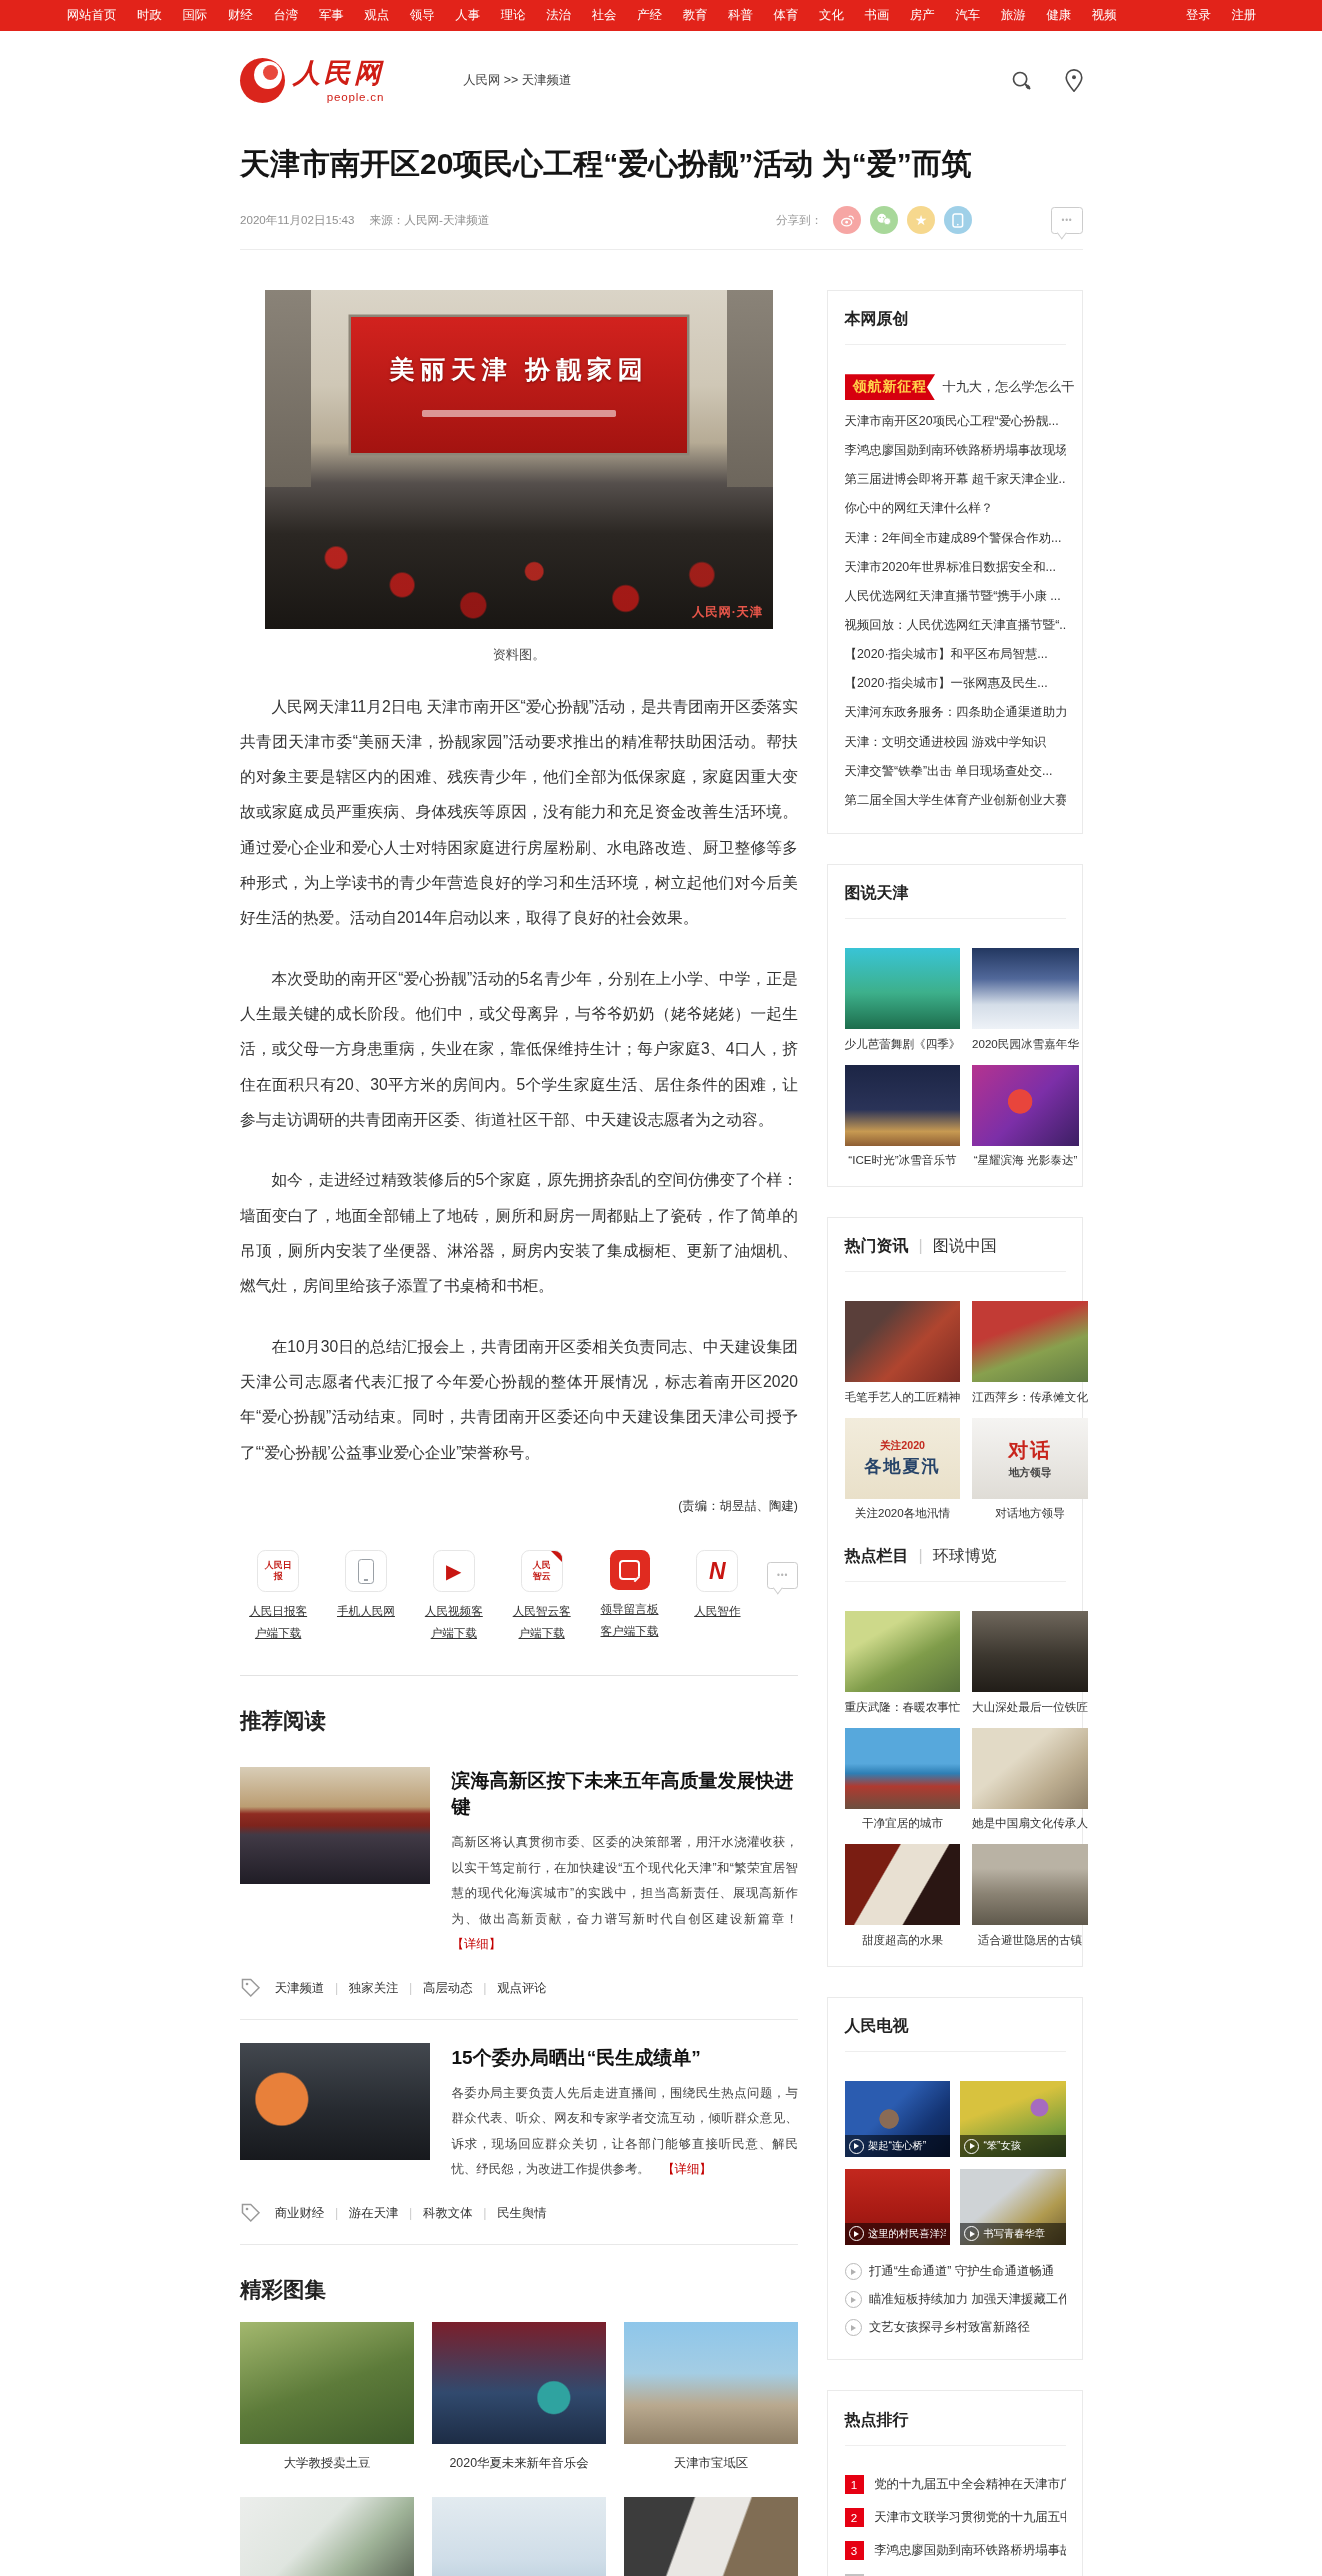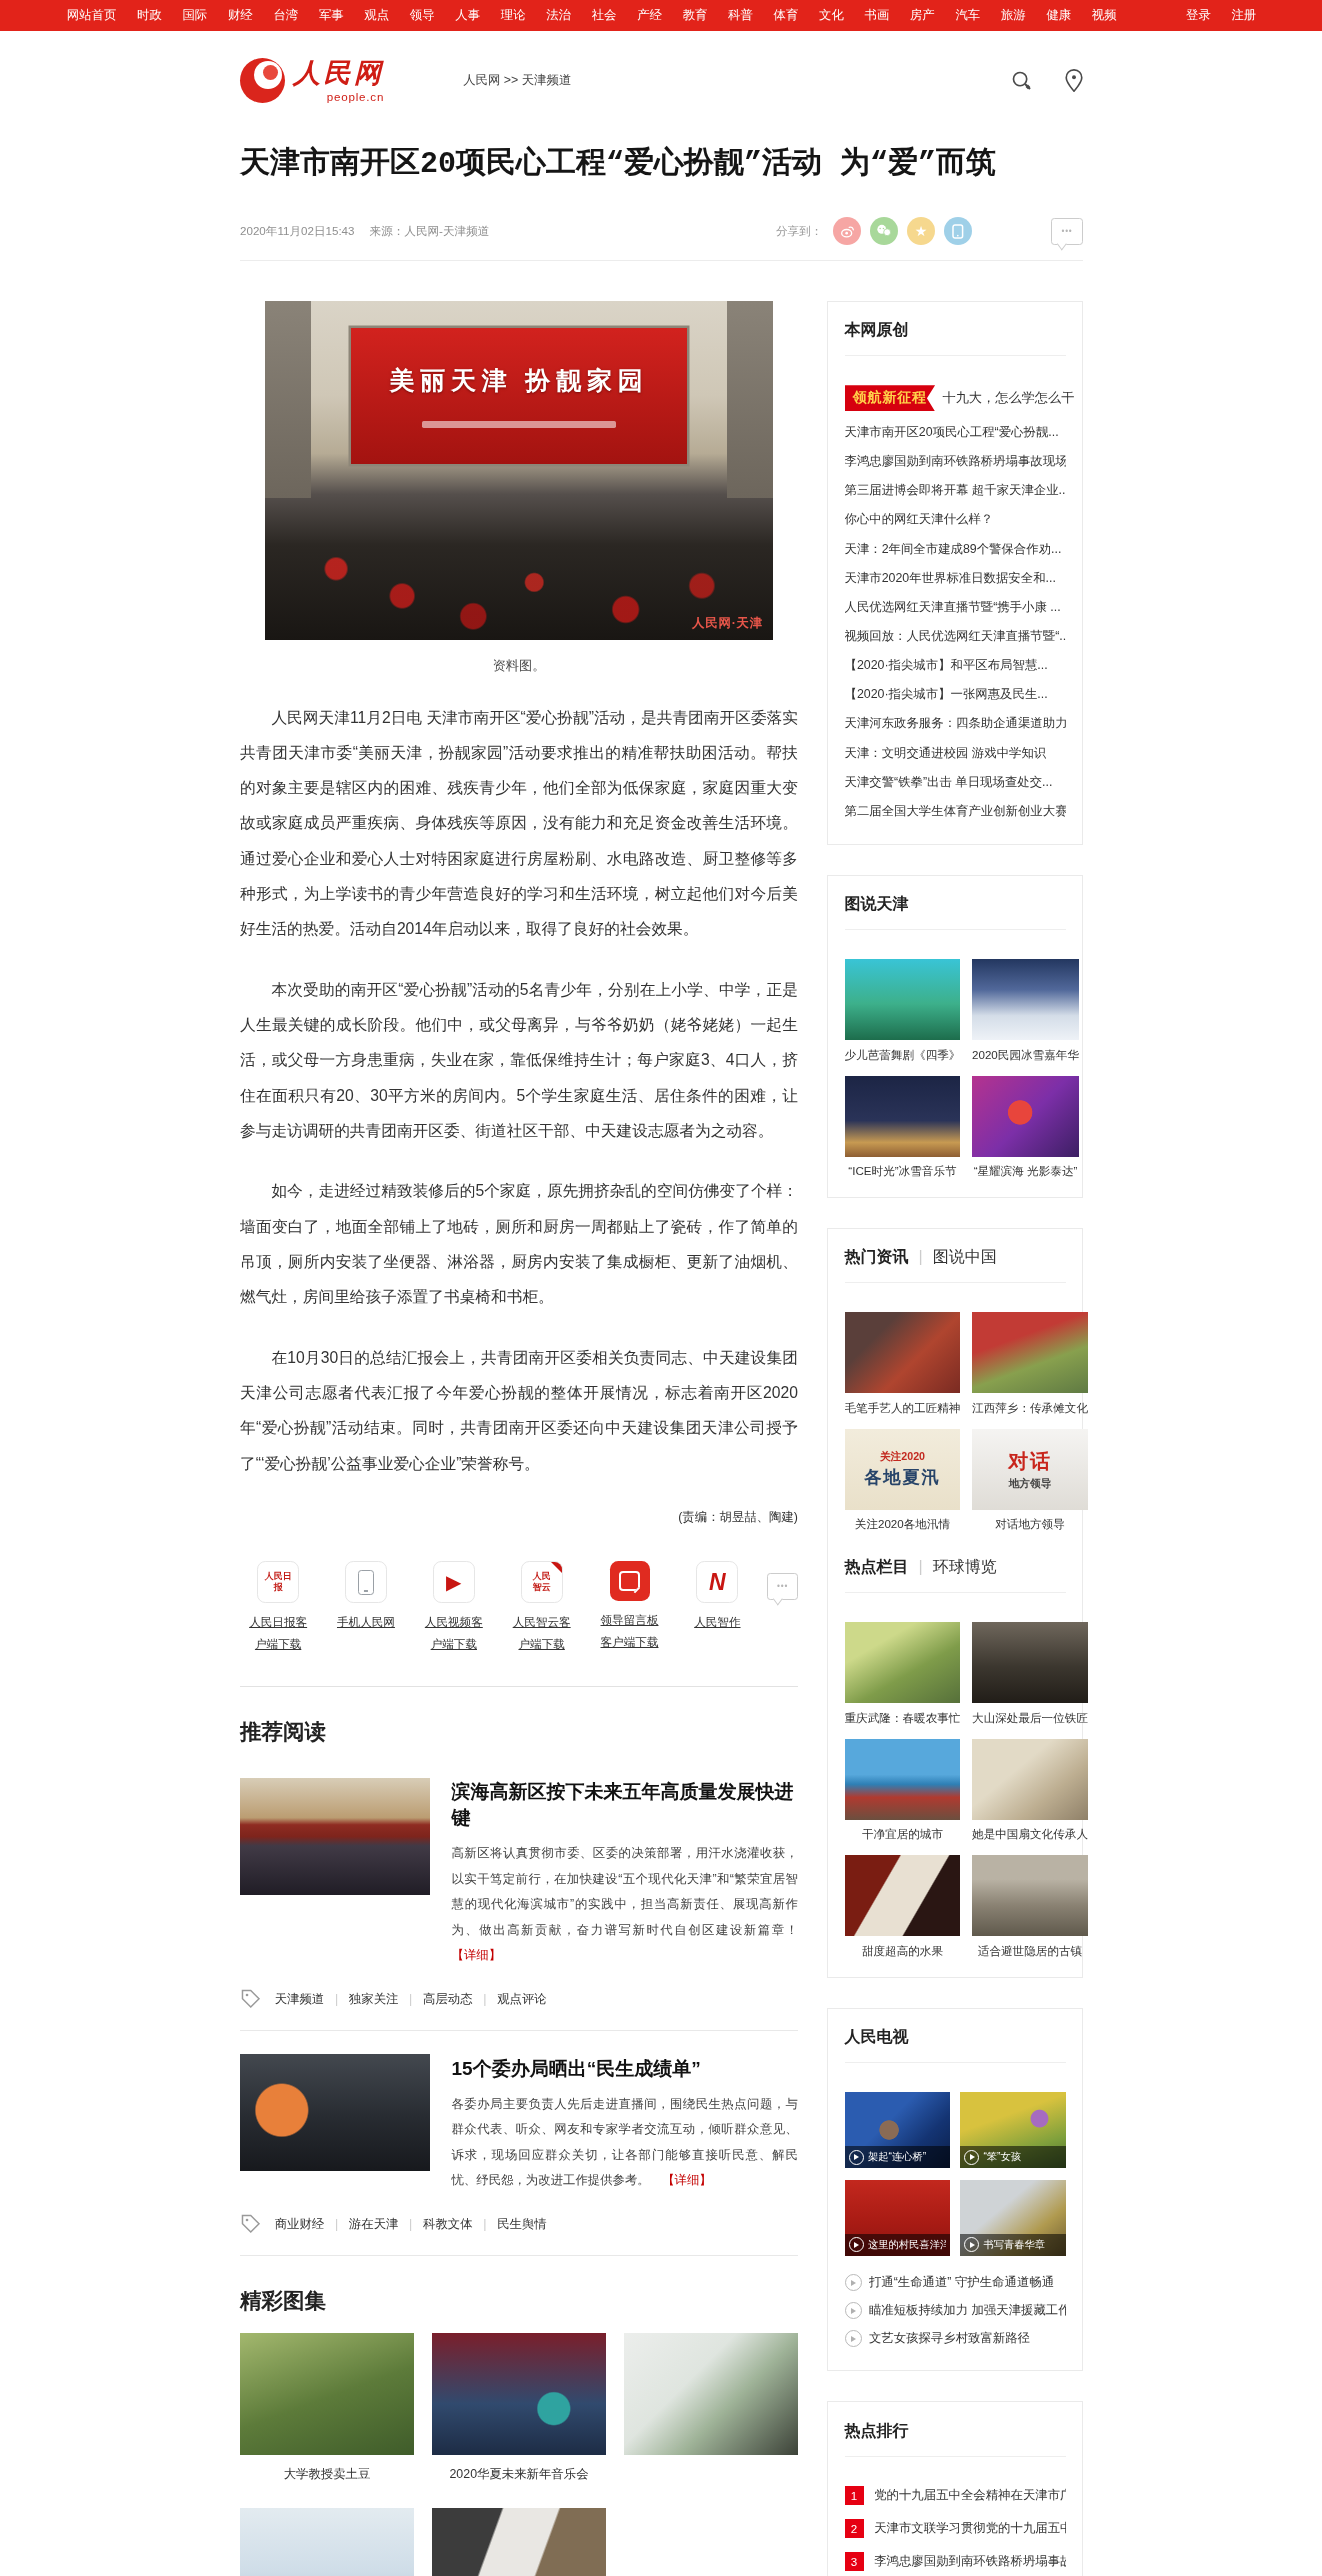--- a/index.html
+++ b/index.html
@@ -21,21 +21,21 @@
   .logo-swirl::after{content:"";position:absolute;width:34%;height:34%;background:#e8483c;border-radius:50%;top:16%;right:16%;}
   .logo-text{display:flex;flex-direction:column;align-items:flex-end;line-height:1;}
   .logo-cn{color:#cf1d15;font-size:27px;font-weight:bold;letter-spacing:3.3px;font-style:italic;}
   .logo-en{color:#cf1d15;font-size:11.6px;margin-top:4.1px;letter-spacing:0.8px;}
   .breadcrumb{margin-left:79px;font-size:12.4px;color:#444;}
   .header-icons{position:absolute;right:0;display:flex;gap:33px;align-items:center;}
   .hicon svg{display:block;}
 
   
   .container{width:843px;margin:0 auto;}
-  .article-title{font-size:30px;line-height:1.6;color:#151515;font-weight:bold;margin:28px 0 29px;font-family:Liberation Mono, monospace;}
+  .article-title{font-size:30px;line-height:1.6;color:#151515;font-weight:bold;margin:28px 0 18px;}
   .meta-row{display:flex;align-items:center;font-size:11.6px;color:#8f8f8f;padding-bottom:15px;border-bottom:0.8px solid #ececec;}
   .meta-date{margin-right:15px;}
   .share-group{margin-left:auto;display:flex;align-items:center;gap:9px;}
   .share-label{color:#9a9a9a;margin-right:1.7px;}
   .share-circle{width:28px;height:28px;border-radius:50%;display:flex;align-items:center;justify-content:center;}
   .sc-weibo{background:#f6a6a4;}
   .sc-wechat{background:#a8d89a;}
   .sc-qzone{background:#f6d88e;color:#fff;font-size:14px;}
   .sc-copy{background:#9fd0e8;}
   .comment-box{width:30px;height:25px;border:0.8px solid #ccc;border-radius:3.3px;margin-left:79px;position:relative;display:flex;align-items:center;justify-content:center;}
@@ -370,20 +370,24 @@
       <div class="gallery-grid">
         <div>
           <a class="g-thumb ph ph-potato" style="display:block;"></a>
           <div class="g-caption">大学教授卖土豆</div>
         </div>
         <div>
           <a class="g-thumb ph ph-concert" style="display:block;"></a>
           <div class="g-caption">2020华夏未来新年音乐会</div>
         </div>
         <div>
+          <a class="g-thumb ph ph-baodi" style="display:block;"></a>
+          <div class="g-caption">天津市宝坻区</div>
+        </div>
+        <div>
           <a class="g-thumb ph ph-panda" style="display:block;"></a>
 
         </div>
         <div>
           <a class="g-thumb ph ph-ice" style="display:block;"></a>
 
         </div>
         <div>
           <a class="g-thumb ph ph-palace" style="display:block;"></a>
 

